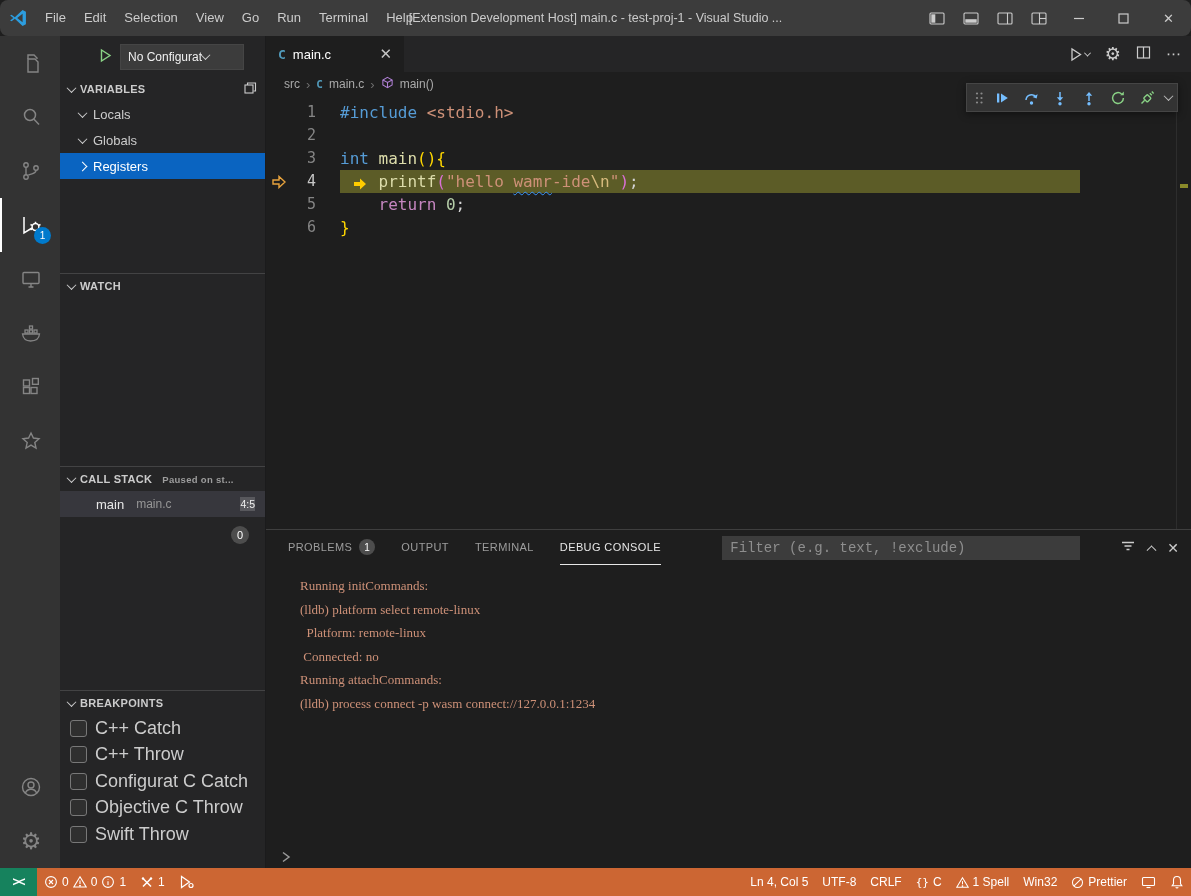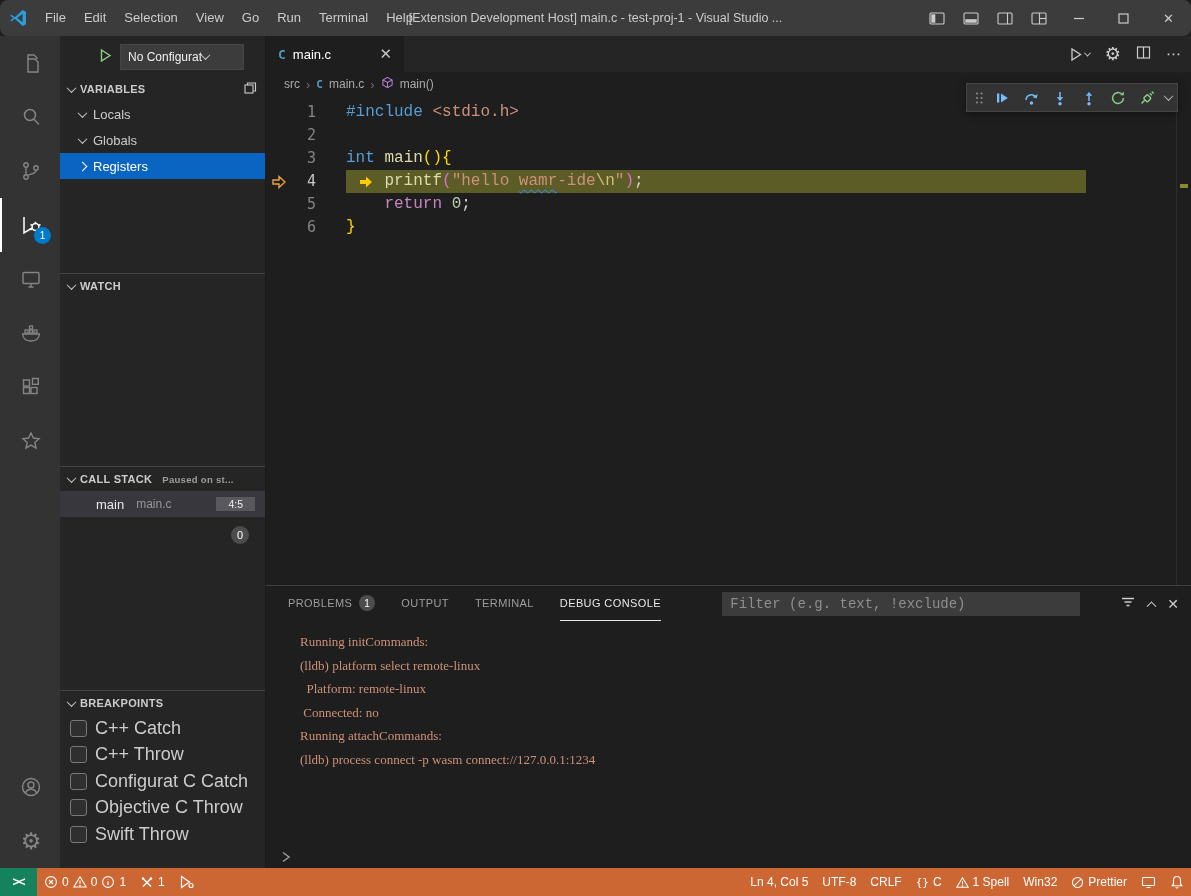--- a/index.html
+++ b/index.html
@@ -40,21 +40,21 @@
   .sec-spacer{flex:1;}
   .chev{width:7px;height:7px;border-right:1.4px solid currentColor;border-bottom:1.4px solid currentColor;display:inline-block;flex:none;}
   .chev.down{transform:rotate(45deg) translate(-1px,-1px);}
   .chev.right{transform:rotate(-45deg);}
   .chev.up{transform:rotate(-135deg) translate(-2px,-2px);}
   .tree-row{height:26px;flex:none;display:flex;align-items:center;gap:7px;padding-left:19px;font-size:13px;color:#cccccc;}
   .tree-row.selected{background:#0a64c1;color:#ffffff;}
   .cs-row{height:26px;flex:none;display:flex;align-items:center;gap:12px;background:#37373d;padding:0 10px 0 36px;}
   .cs-fn{color:#e8e8e8;}
   .cs-file{color:#969696;font-size:12px;}
-  .cs-pos{margin-left:auto;background:rgba(255,255,255,0.17);border-radius:0;padding:1px 12px;font-size:10.5px;color:#f0f0f0;}
+  .cs-pos{margin-left:auto;background:rgba(255,255,255,0.17);border-radius:0;padding:1px 0;font-size:10.5px;color:#f0f0f0;}
   .cs-badge-row{display:flex;justify-content:flex-end;padding:9px 16px 0 0;}
   .cs-badge{width:18px;height:18px;border-radius:50%;background:#4d4d4d;color:#fff;font-size:11px;display:flex;align-items:center;justify-content:center;}
   .bp-row{height:26.5px;flex:none;display:flex;align-items:center;gap:8px;padding-left:10px;font-size:18px;}
   .bp-check{width:17px;height:17px;flex:none;background:#2f2f2f;border:1px solid #787878;border-radius:3px;}
 
   
   .editor-col{flex:1;min-width:0;display:flex;flex-direction:column;background:#1e1e1e;position:relative;}
   .tabbar{height:36px;flex:none;background:#252526;display:flex;align-items:stretch;position:relative;}
   .tab{display:flex;align-items:center;gap:7px;padding:0 12px;background:#1e1e1e;color:#ffffff;font-size:13px;min-width:138px;}
   .cicon{color:#519aba;font-weight:bold;font-family:"DejaVu Sans Mono",monospace;font-size:13px;}
@@ -64,34 +64,34 @@
   .breadcrumbs{height:24px;flex:none;display:flex;align-items:center;gap:6px;padding-left:18px;font-size:12px;color:#a9a9a9;}
   .bc-sep{color:#6e6e6e;font-size:13px;}
 
   .editor{flex:1;min-height:0;position:relative;padding-top:5px;overflow:hidden;}
   .overview-strip{position:absolute;top:0;right:14px;width:1px;height:100%;background:rgba(255,255,255,0.07);}
   .ov-mark{position:absolute;right:3px;top:88px;width:8px;height:4px;background:#8a8a2a;}
   .code-line{display:flex;height:23px;line-height:23px;font-family:"DejaVu Sans Mono",monospace;font-size:16px;color:#d4d4d4;}
   .glyph{width:26px;flex:none;display:flex;align-items:center;justify-content:center;}
   .lnum{width:24px;flex:none;text-align:right;color:#858585;font-size:15px;}
   .code-line.current .lnum{color:#c6c6c6;}
-  .lcontent{margin-left:30px;white-space:pre;position:relative;font-family:Liberation Mono, monospace;}
+  .lcontent{margin-left:24px;white-space:pre;position:relative;}
   .code-line.current .lcontent{background:rgba(255,255,64,0.28);width:740px;}
   .inline-arrow{position:absolute;left:13px;top:4px;}
   .tok-kw{color:#569cd6;} .tok-ctl{color:#c586c0;} .tok-fn{color:#dcdcaa;}
   .tok-str{color:#ce9178;} .tok-esc{color:#d7ba7d;} .tok-num{color:#b5cea8;}
   .tok-brk{color:#ffd700;} .tok-brk2{color:#da70d6;} .tok-pl{color:#d4d4d4;}
   .squiggle{text-decoration:underline wavy #3794ff 1px;text-underline-offset:4px;}
 
   .debug-toolbar{position:absolute;top:47px;right:13px;height:29px;background:#333333;border:1px solid #454545;box-shadow:0 2px 8px rgba(0,0,0,.45);display:flex;align-items:center;padding:0 5px;gap:3px;z-index:20;}
   .dt-btn{width:26px;height:25px;display:flex;align-items:center;justify-content:center;border-radius:4px;}
   .dt-grip{width:14px;display:flex;align-items:center;justify-content:center;}
 
   
-  .panel{height:283px;flex:none;border-top:1px solid #3f3f3f;display:flex;flex-direction:column;background:#1e1e1e;}
+  .panel{height:339px;flex:none;border-top:1px solid #3f3f3f;display:flex;flex-direction:column;background:#1e1e1e;}
   .panel-tabs{height:35px;flex:none;display:flex;align-items:center;gap:26px;padding:0 12px 0 22px;}
   .ptab{height:100%;display:flex;align-items:center;gap:7px;font-size:11px;letter-spacing:.4px;color:#9d9d9d;border-bottom:1px solid transparent;white-space:nowrap;}
   .ptab.active{color:#e7e7e7;border-bottom-color:#e7e7e7;}
   .ptab-badge{width:16px;height:16px;border-radius:50%;background:#4d4d4d;color:#fff;font-size:10px;display:flex;align-items:center;justify-content:center;}
   .panel-filter{margin-left:auto;width:358px;height:24px;background:#3c3c3c;border:none;outline:none;color:#cccccc;font-size:14px;padding:0 8px;font-family:Liberation Mono, monospace;}
   .panel-filter::placeholder{color:#8e8e8e;}
   .panel-actions{display:flex;align-items:center;gap:12px;margin-left:14px;color:#cccccc;}
   .panel-content{flex:1;position:relative;padding:9px 0 0 34px;font-family:Liberation Serif, serif;font-size:13px;color:#ce9178;overflow:hidden;}
   .console-line{white-space:pre;line-height:23.5px;}
   .console-prompt{position:absolute;left:13px;bottom:4px;color:#9a9a9a;display:flex;align-items:center;}

